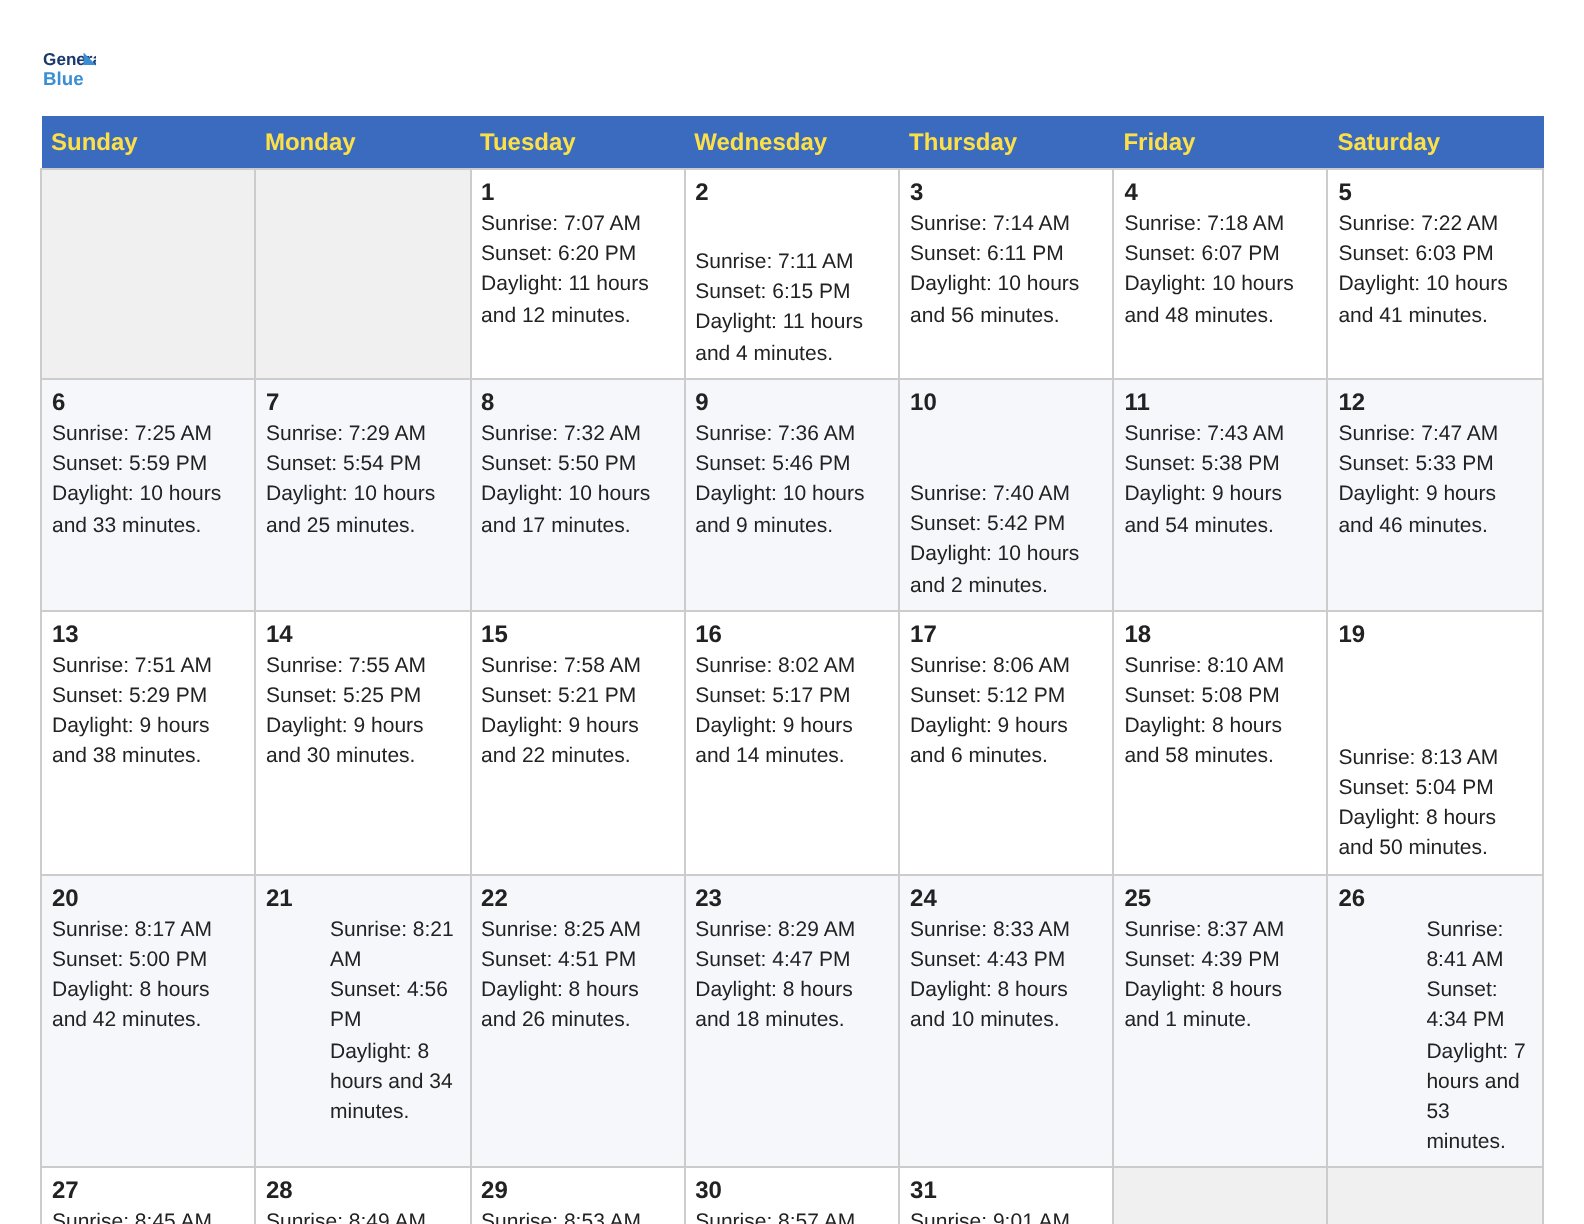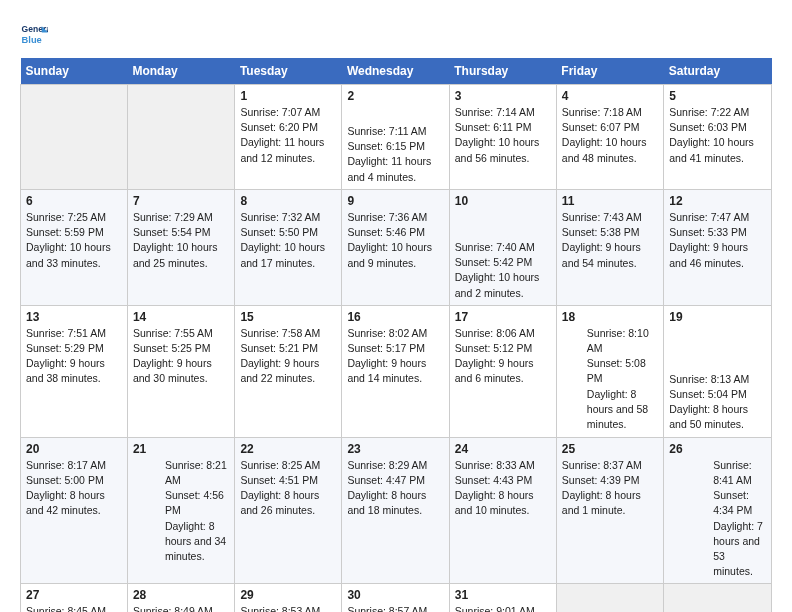--- a/index.html
+++ b/index.html
@@ -38,21 +38,21 @@
       font-size: 16px;
       color: #444;
     }
     table {
       width: 100%;
       border-collapse: collapse;
       font-size: 11px;
     }
     thead tr th {
       background-color: #3a6bbf;
-      color: #ffffff;
+      color: #fde047;
       padding: 6px 5px;
       text-align: left;
       font-size: 12px;
       font-weight: bold;
     }
     tbody tr td {
       border: 1px solid #ccc;
       vertical-align: top;
       padding: 4px 5px;
       width: 108px;
@@ -213,21 +213,21 @@
 Daylight: 9 hours and 14 minutes.</div>
         </td>
         <td>
           <span class="day-num">17</span>
           <div class="day-info" style="white-space: pre-line;">Sunrise: 8:06 AM
 Sunset: 5:12 PM
 Daylight: 9 hours and 6 minutes.</div>
         </td>
         <td>
           <span class="day-num">18</span>
-          <div class="day-info" style="white-space: pre-line; margin-left: 25px;">Sunrise: 8:10 AM
+          <div class="day-info" style="white-space: pre-line;">Sunrise: 8:10 AM
 Sunset: 5:08 PM
 Daylight: 8 hours and 58 minutes.</div>
         </td>
         <td>
           <span class="day-num">19</span>
           <div class="day-info" style="white-space: pre-line; margin-top: 48px;">Sunrise: 8:13 AM
 Sunset: 5:04 PM
 Daylight: 8 hours and 50 minutes.</div>
         </td>
       </tr>

